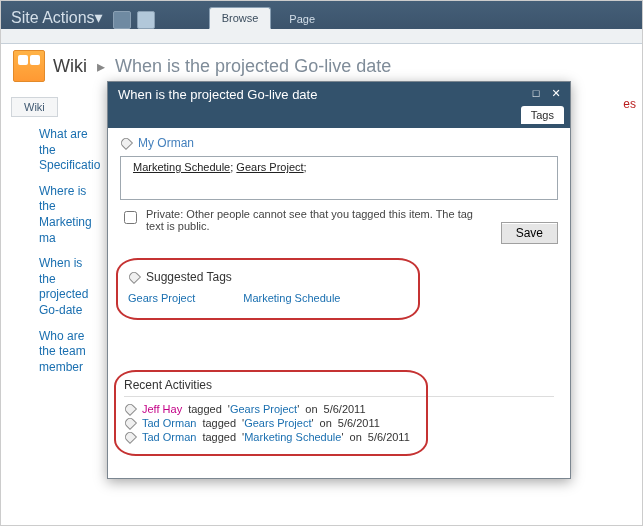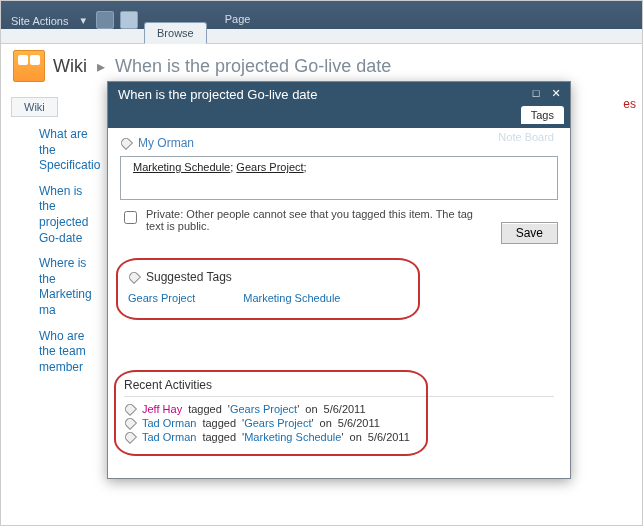--- a/index.html
+++ b/index.html
@@ -28,22 +28,22 @@
     padding: 4px 6px 0 6px;
     box-sizing: border-box;
     display: flex;
     align-items: flex-end;
     gap: 6px;
     color: #d4dfe9;
   }
   .ribbon .site-actions {
     display: flex;
     align-items: center;
-    font-size: 11px;
-    gap: 12px;
+    font-size: 16px;
+    gap: 0;
     padding: 2px 4px;
     cursor: pointer;
   }
   .ribbon .r-icon {
     width: 16px;
     height: 16px;
     background: #6f8aa2;
     border: 1px solid #8aa0b4;
     border-radius: 2px;
   }
@@ -57,21 +57,22 @@
     cursor: pointer;
     border-top-left-radius: 3px;
     border-top-right-radius: 3px;
   }
   .ribbon .tab.active {
     background: #eef1f3;
     color: #3b4d5e;
     border: 1px solid #8aa0b4;
     border-bottom: 1px solid #eef1f3;
     position: relative;
-    top: 15px;
+    top: 0;
+    margin-left: 48px;
   }
   .ribbon-sub {
     background: #eef1f3;
     height: 14px;
     border-bottom: 1px solid #c6d0d9;
   }
   
   .title-row {
     display: flex;
     align-items: center;
@@ -340,37 +341,36 @@
     <span class="crumb-sep">▸</span>
     <span class="crumb-title">When is the projected Go-live date</span>
   </div>
 
   <div class="left-nav">
     <div class="left-tabs">
       <div class="left-tab">Wiki</div>
     </div>
     <div class="left-list">
       <div class="left-link">What are the Specificatio</div>
+      <div class="left-link">Where is the Marketing ma</div>
       <div class="left-link">When is the projected Go-date</div>
-      <div class="left-link">Where is the Marketing ma</div>
       <div class="left-link">Who are the team member</div>
     </div>
   </div>
 
   <div class="cut-right">es</div>
 
   <div class="dialog">
     <div class="dlg-titlebar">
       <span class="title">When is the projected Go-live date</span>
       <span class="win-btn">□</span>
       <span class="win-btn">✕</span>
     </div>
     <div class="dlg-tabs">
       <div class="dlg-tab active">Tags</div>
-      <div class="dlg-tab">Note Board</div>
     </div>
 
     <div class="dlg-body">
       <div class="mytags-row">
         <span class="tag-glyph"></span>
         <span class="mytags-link">My Orman</span>
       </div>
 
       <div class="tags-textarea">
         <span class="tagval">Marketing Schedule</span><span>; </span><span class="tagval">Gears Project</span><span>;</span>

